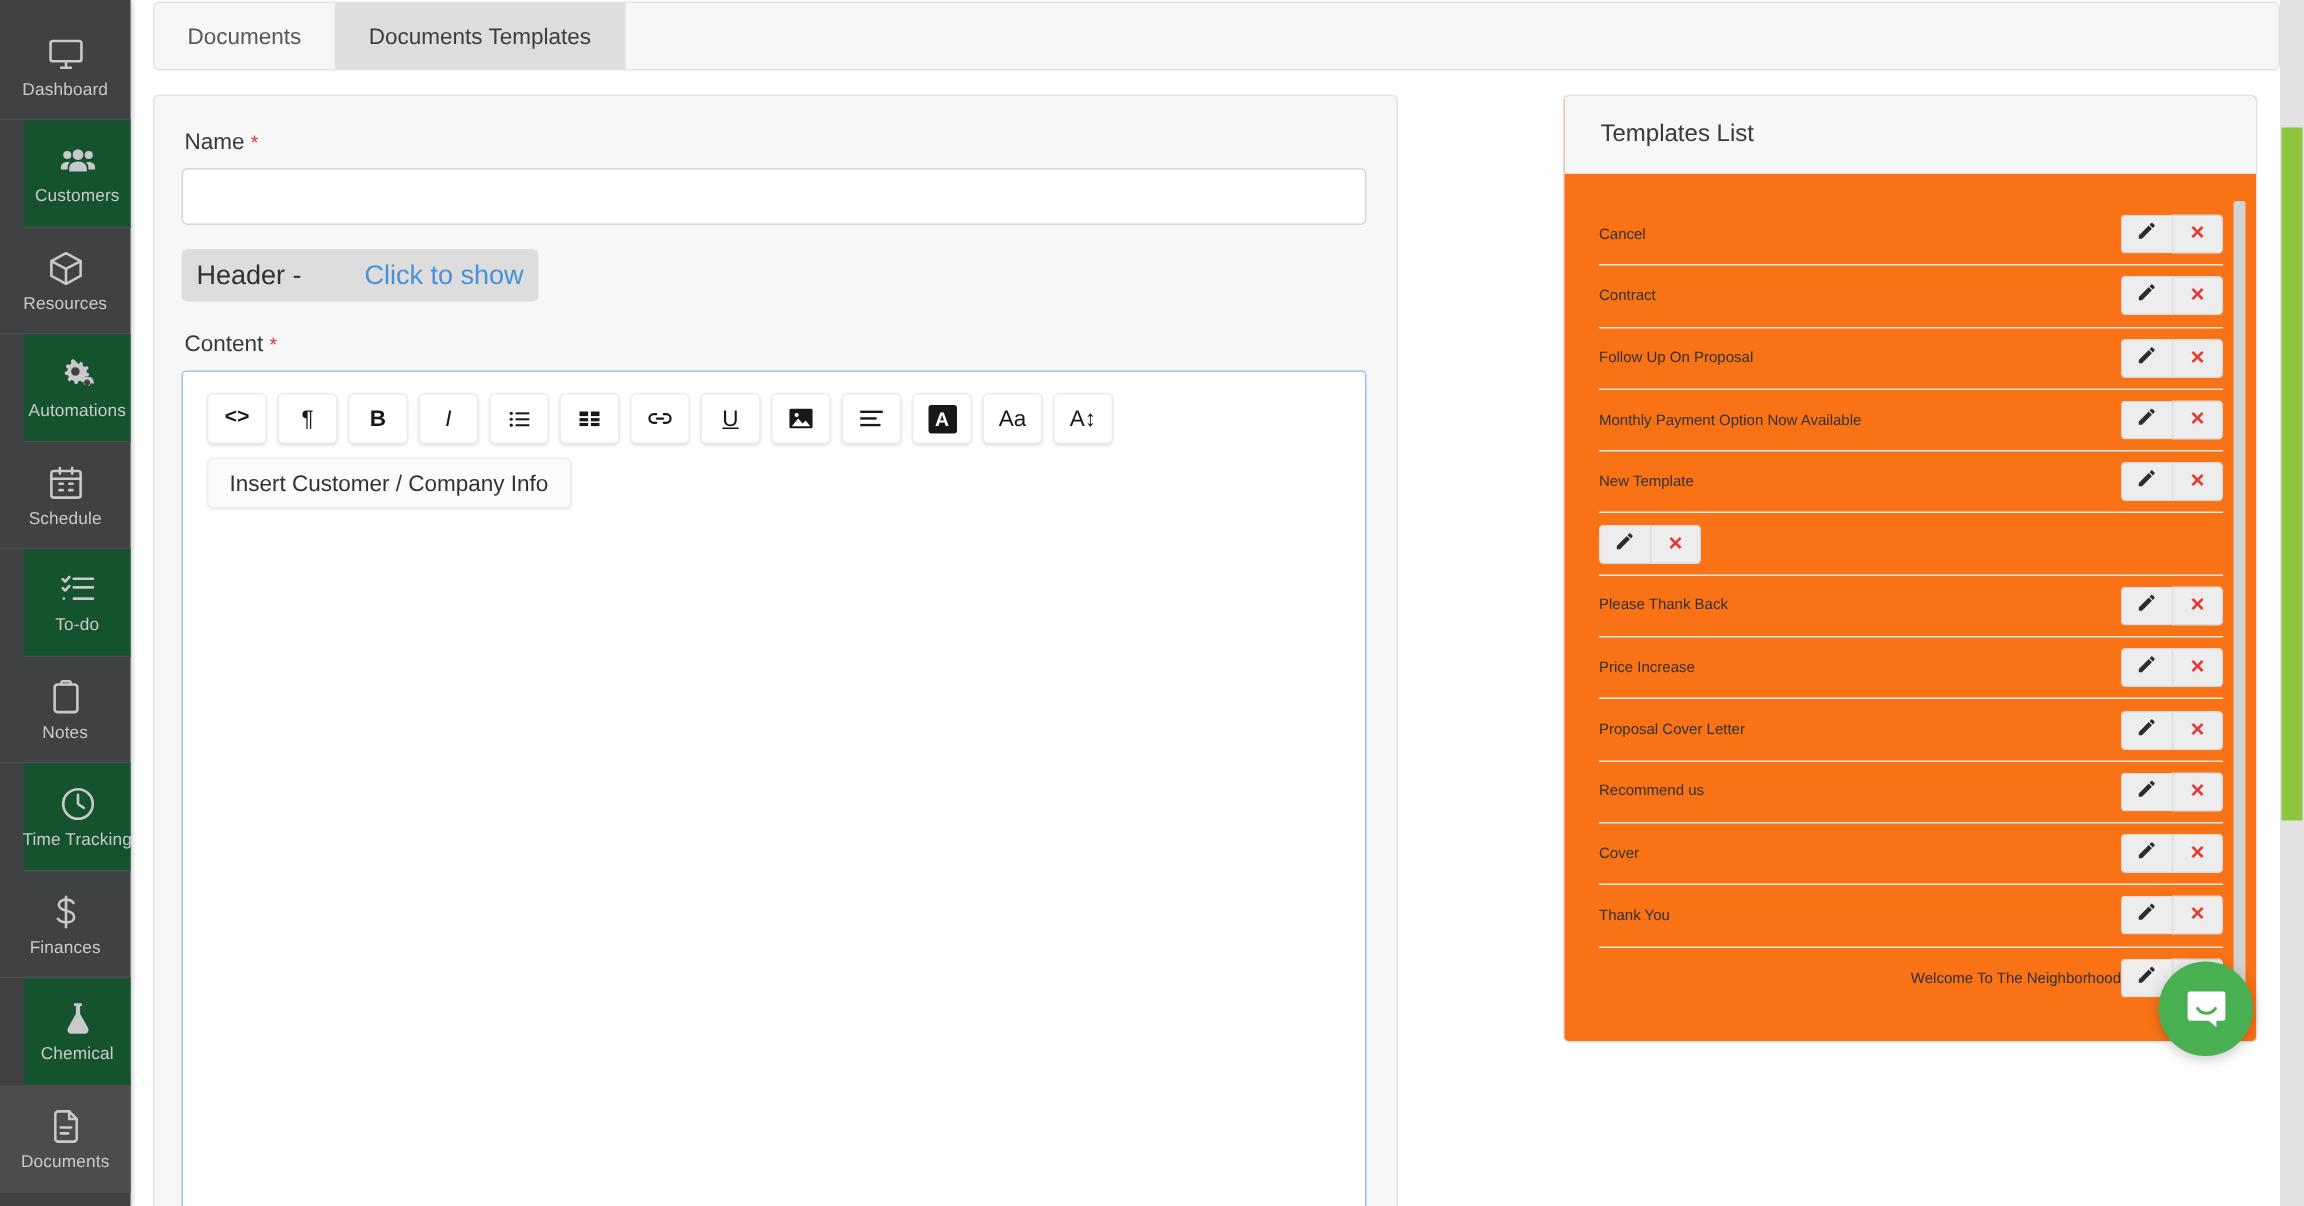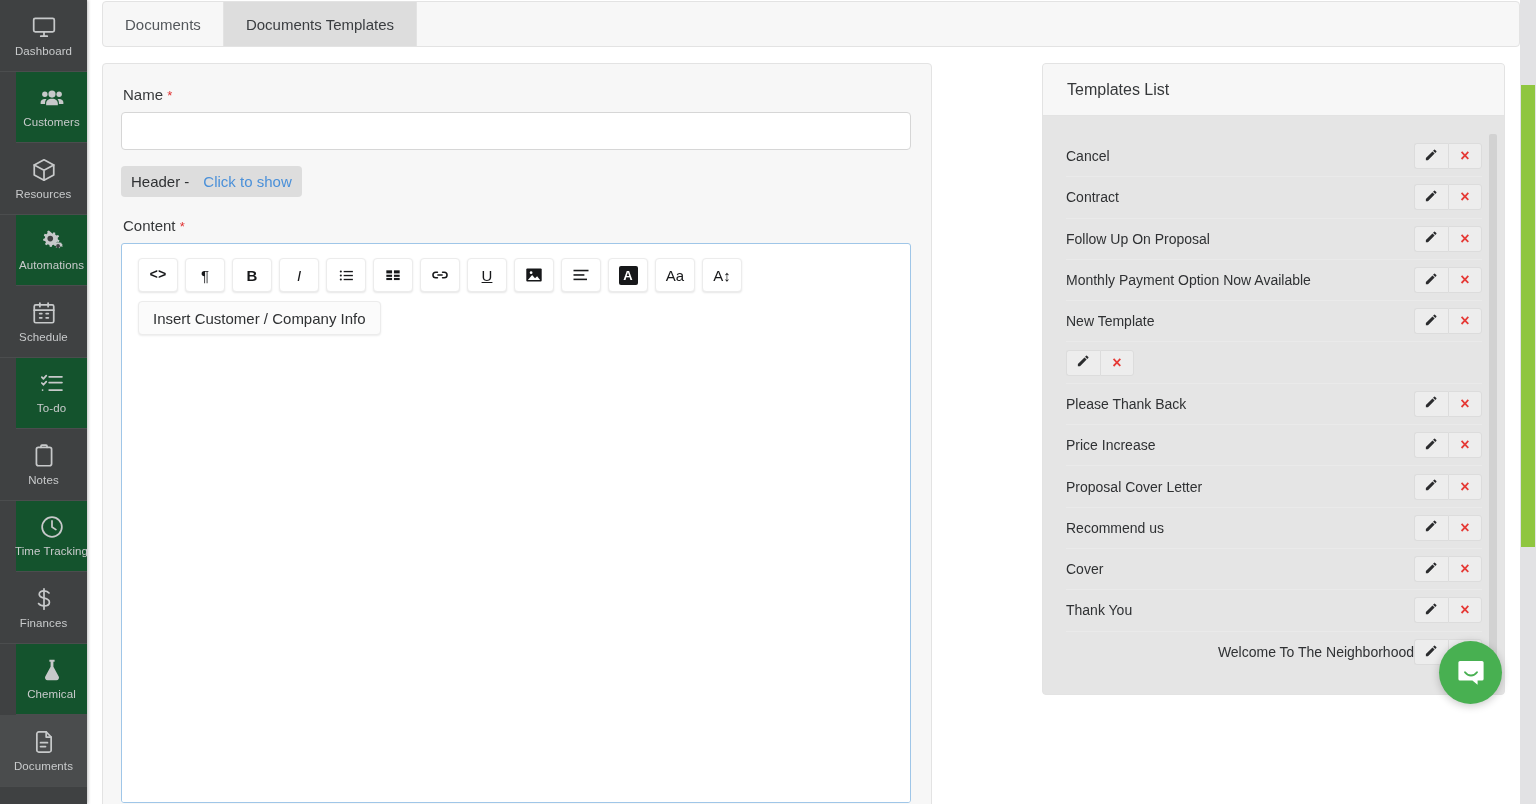--- a/index.html
+++ b/index.html
@@ -13,20 +13,21 @@
   #app { position: relative; width: 1536px; height: 804px; background: #ffffff; }
 
   
   .sidebar {
     position: absolute; left: 0; top: 0;
     width: 87px; height: 804px;
     background: #3f4142;
     display: flex; flex-direction: column;
     z-index: 40;
     box-shadow: 1px 0 3px rgba(0,0,0,.25);
+    justify-content: center;
   }
   .nav-item {
     height: 71.5px;
     display: flex; flex-direction: column;
     align-items: center; justify-content: center;
     gap: 5px;
     color: #c7c9ca;
     border-bottom: 1px solid #4b4d4e;
     cursor: pointer;
     user-select: none;
@@ -98,24 +99,25 @@
     padding: 0 10px;
     outline: none;
     font-family: "Liberation Sans", sans-serif;
   }
   .header-badge {
     display: inline-flex; align-items: center;
     margin-top: 16px;
     background: #dddddd;
     border-radius: 4px;
     padding: 7px 10px;
-    font-size: 15px; color: #2f3133;
-    cursor: pointer;
-  }
-  .header-badge .link { color: #4a90d9; margin-left: 14px; }
+    font-size: 18px; color: #2f3133;
+    cursor: pointer;
+    gap: 40px;
+  }
+  .header-badge .link { color: #4a90d9; margin-left: 2px; }
   .content-label { margin-top: 20px; }
 
   .editor-shell {
     position: relative;
     margin-top: 8px;
     width: 790px; height: 560px;
     background: #ffffff;
     border: 1px solid #9fc6e8;
     border-radius: 3px;
     overflow: hidden;
@@ -155,21 +157,21 @@
   .editor-body {
     position: absolute; left: 0; right: 0; top: 104px; bottom: 0;
     background: #fff;
     cursor: text;
   }
 
   
   .list-card {
     position: absolute; left: 955px; top: 63px;
     width: 463px; height: 632px;
-    background: #e5e5e5;
+    background: #f97316;
     border: 1px solid #e3e3e3;
     border-radius: 4px;
     overflow: hidden;
   }
   .list-head {
     height: 52px;
     background: #f7f7f7;
     border-bottom: 1px solid #e3e3e3;
     display: flex; align-items: center;
     padding-left: 24px;
@@ -185,21 +187,21 @@
   .trow {
     position: relative;
     height: 41.3px;
     display: flex; align-items: center;
     margin: 0 22px 0 23px;
     border-bottom: 1px solid #eaeaea;
     cursor: pointer;
   }
   .trow:last-child { border-bottom: none; text-align: right; }
   .tname {
-    font-size: 14px; color: #2f3133;
+    font-size: 10px; color: #2f3133;
     flex: 1;
     white-space: nowrap; overflow: hidden; text-overflow: ellipsis;
   }
   .tbtns { display: flex; flex: none; }
   .mini-btn {
     width: 34px; height: 26px;
     background: #ededed;
     border: 1px solid #dcdcdc;
     display: flex; align-items: center; justify-content: center;
     cursor: pointer;

